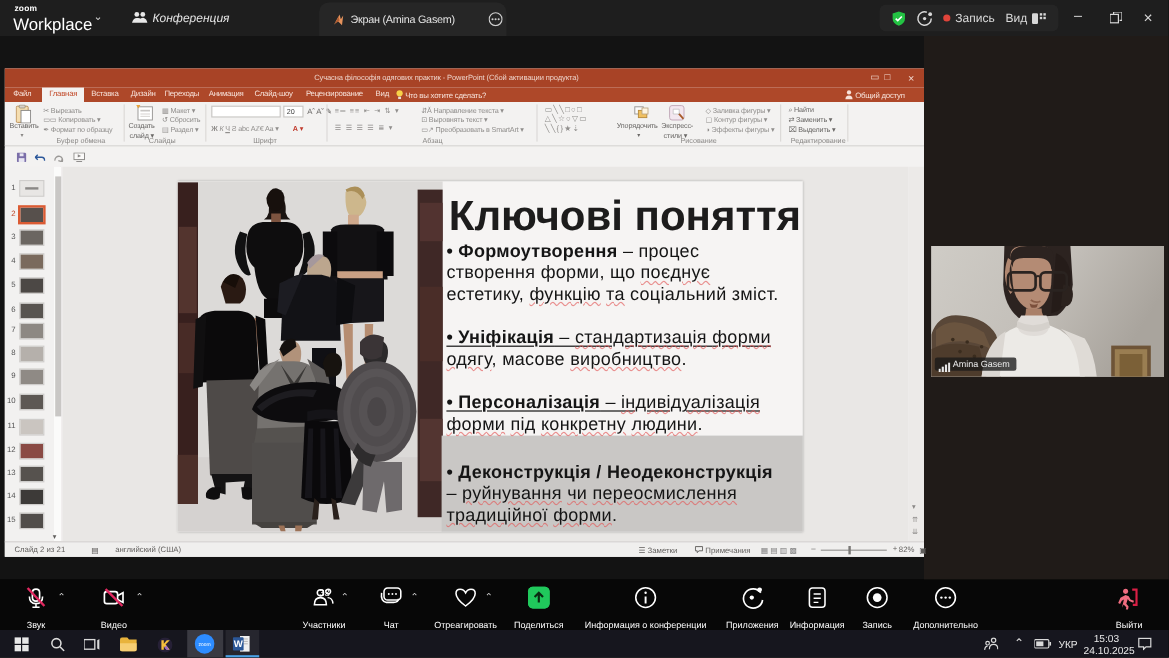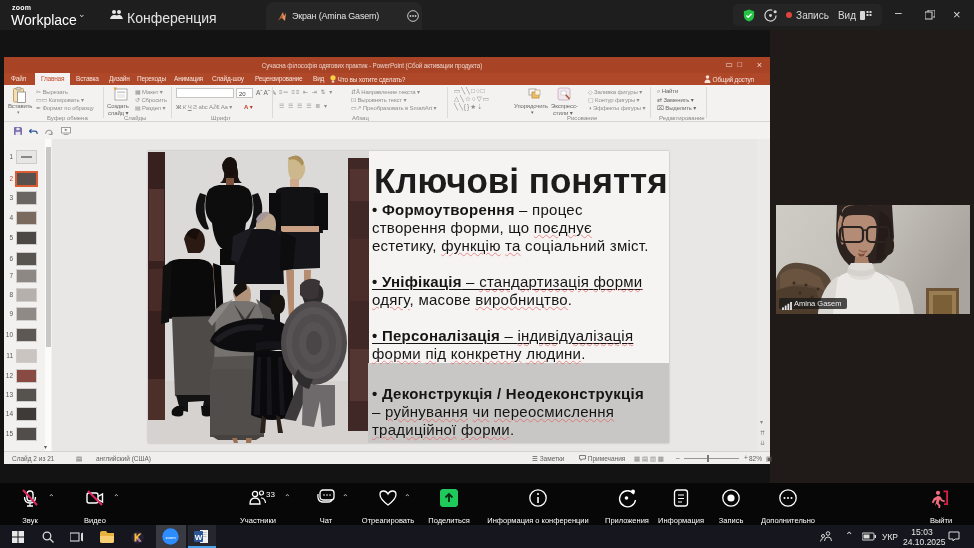--- a/index.html
+++ b/index.html
@@ -62,21 +62,21 @@
 
   <div class="abs" id="topbar">
     <div class="abs zlogo1">zoom</div>
     <div class="abs zlogo2">Workplace</div>
     <div class="abs chev" style="left:78px;top:9px;">⌄</div>
     <svg class="abs" width="13" height="11" viewBox="0 0 13 11" style="left:110px;top:9px;">
       <circle cx="4" cy="3" r="2" fill="#e8e8e8"></circle>
       <circle cx="9" cy="3" r="2" fill="#e8e8e8"></circle>
       <path d="M0 10 q1-4 4-4 h1 q3 0 4 4 z M7 6.5 q2-1 3-.5 q2 .7 3 4 h-4" fill="#e8e8e8"></path>
     </svg>
-    <div class="abs" id="tab-conf" style="left:127px;top:10px;font-size:14px;">Конференция</div>
+    <div class="abs" id="tab-conf" style="left:127px;top:10px;font-size:10px;font-style:italic;">Конференция</div>
     <div class="abs" id="tab-screen"></div>
     <svg class="abs" width="12" height="12" viewBox="0 0 12 12" style="left:276px;top:11px;">
       <path d="M2 10 L7 1 L8 5 L10 2 L9 10 L5 6 z" fill="#e6935c"></path>
       <path d="M3 9 L6 3 L7 6 z" fill="#b55f33"></path>
     </svg>
     <div class="abs" style="left:292px;top:11px;font-size:9px;letter-spacing:-0.2px;color:#e3e3e3;">Экран (Amina Gasem)</div>
     <svg class="abs" width="12" height="12" viewBox="0 0 15 15" style="left:407px;top:10px;">
       <circle cx="7.5" cy="7.5" r="6.7" fill="none" stroke="#cfcfcf" stroke-width="1.2"></circle>
       <circle cx="4.3" cy="7.5" r="1.1" fill="#cfcfcf"></circle>
       <circle cx="7.5" cy="7.5" r="1.1" fill="#cfcfcf"></circle>
@@ -467,21 +467,21 @@
     <div class="zbtn" style="left:48px;top:10px;color:#ccc;font-size:8px;">⌃</div>
     <div class="zbtn" style="left:75px;top:5px;width:40px;">
       <svg width="20" height="20" viewBox="0 0 20 20">
         <rect x="2" y="5" width="11" height="10" rx="2" fill="none" stroke="#fff" stroke-width="1.4"></rect>
         <path d="M13 8.5 L17.5 6 v8 L13 11.5" fill="none" stroke="#fff" stroke-width="1.4"></path>
         <path d="M3 3 L17 17" stroke="#e22860" stroke-width="2"></path>
       </svg>
       <div class="lbl">Видео</div>
     </div>
     <div class="zbtn" style="left:113px;top:10px;color:#ccc;font-size:8px;">⌃</div>
-    <div class="zbtn" style="left:236px;top:5px;width:44px;">
+    <div class="zbtn" style="left:248px;top:5px;width:44px;">
       <svg width="20" height="20" viewBox="0 0 20 20">
         <circle cx="7" cy="6" r="2.6" fill="none" stroke="#fff" stroke-width="1.3"></circle>
         <circle cx="13.5" cy="5" r="2" fill="none" stroke="#fff" stroke-width="1.2"></circle>
         <path d="M2 16 q0-6 5-6 q5 0 5 6 z" fill="none" stroke="#fff" stroke-width="1.3"></path>
         <path d="M13 10 q4 0 4.5 5" fill="none" stroke="#fff" stroke-width="1.2"></path>
       </svg>
       <div class="lbl">Участники</div>
     </div>
     <div class="zbtn" style="left:266px;top:7px;font-size:8px;">33</div>
     <div class="zbtn" style="left:284px;top:10px;color:#ccc;font-size:8px;">⌃</div>

